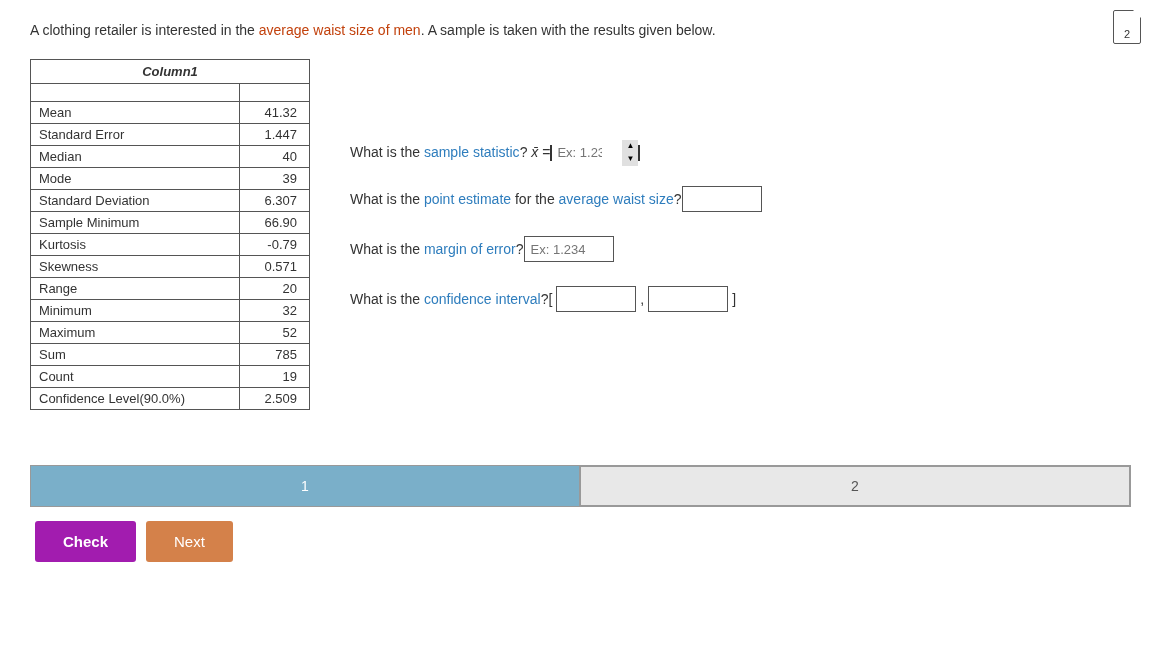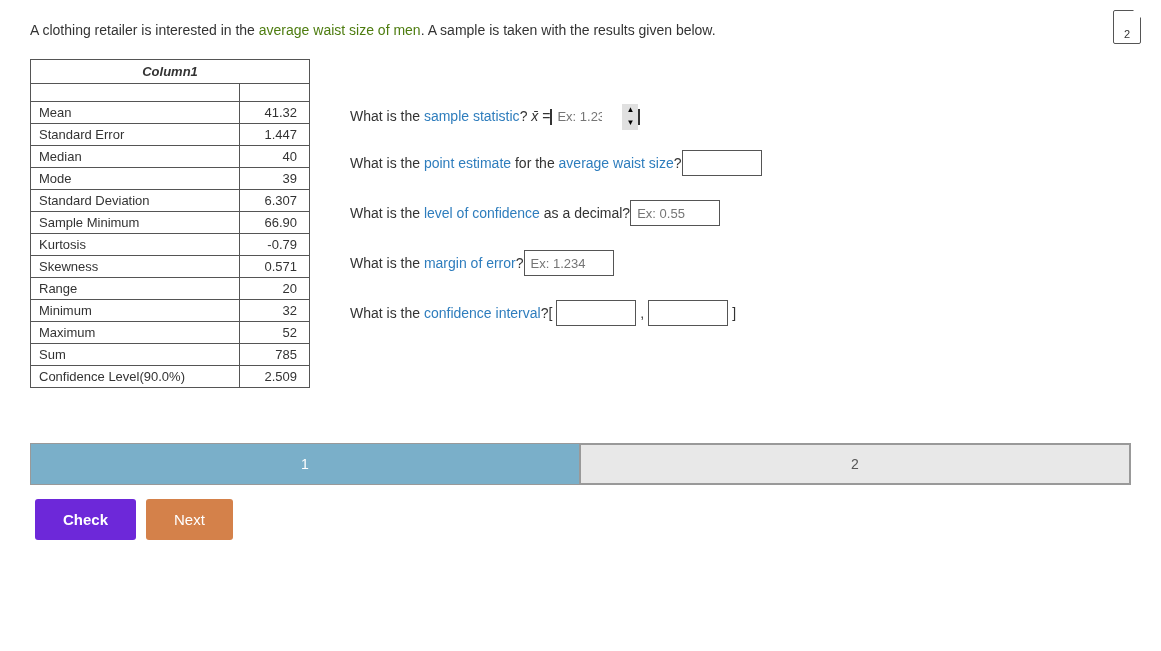--- a/index.html
+++ b/index.html
@@ -18,21 +18,21 @@
       position: relative;
     }
 
     .intro-text {
       color: #333;
       margin-bottom: 18px;
       font-size: 14px;
       line-height: 1.5;
     }
     .intro-text .highlight {
-      color: #4d7c0f;
+      color: #c2410c;
     }
 
     .main-content {
       display: flex;
       gap: 40px;
       align-items: center;
     }
 
     
     .stats-table {
@@ -161,21 +161,21 @@
       border: 1px solid #999;
     }
 
     .action-buttons {
       display: flex;
       gap: 10px;
       padding-bottom: 10px;
       padding-left: 5px;
     }
     .btn-check {
-      background: #6d28d9;
+      background: #a21caf;
       color: #fff;
       border: none;
       padding: 12px 28px;
       font-size: 15px;
       font-weight: bold;
       cursor: pointer;
       border-radius: 3px;
     }
     .btn-next {
       background: #d4814a;
@@ -284,20 +284,24 @@
             <td>Minimum</td>
             <td>32</td>
           </tr>
           <tr>
             <td>Maximum</td>
             <td>52</td>
           </tr>
           <tr>
             <td>Sum</td>
             <td>785</td>
+          </tr>
+          <tr>
+            <td>Count</td>
+            <td>19</td>
           </tr>
           <tr>
             <td>Confidence Level(90.0%)</td>
             <td>2.509</td>
           </tr>
         </tbody>
       </table>
     </div>
 
     <div class="questions-panel">
@@ -315,26 +319,20 @@
         </div>
       </div>
 
       <div class="question-row">
         <span class="question-text">
           What is the <span class="highlight">point estimate</span> for the <span class="highlight">average waist size</span>?
         </span>
         <input type="text" class="input-field input-short" style="">
       </div>
 
-      <div class="question-row">
-        <span class="question-text">
-          What is the <span class="highlight">level of confidence</span> as a decimal?
-        </span>
-        <input type="text" class="input-field input-medium" placeholder="Ex: 0.55" style="">
-      </div>
 
       <div class="question-row">
         <span class="question-text">
           What is the <span class="highlight">margin of error</span>?
         </span>
         <input type="text" class="input-field input-medium" placeholder="Ex: 1.234" style="">
       </div>
 
       <div class="question-row">
         <span class="question-text">

